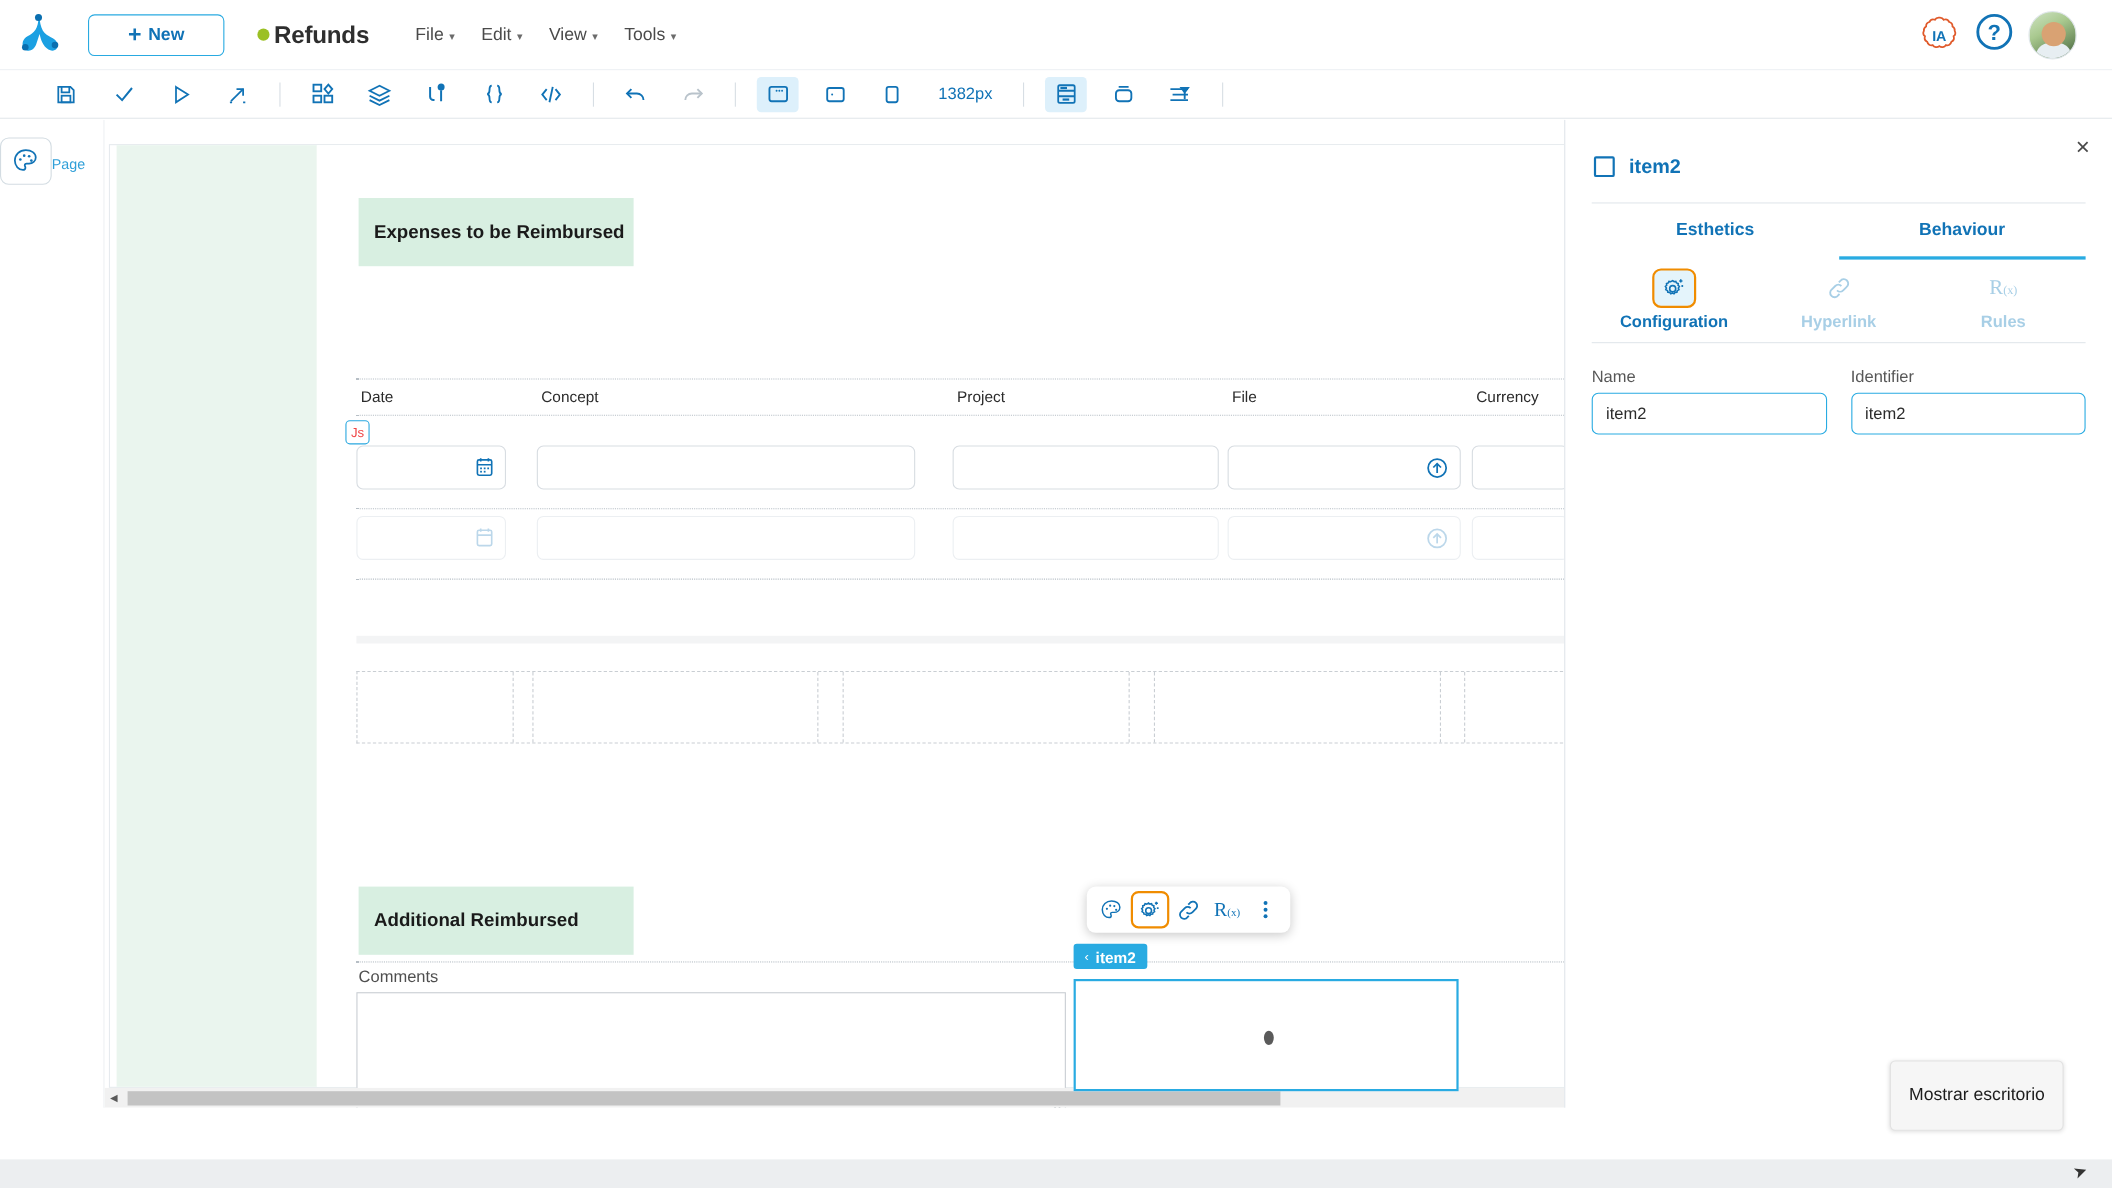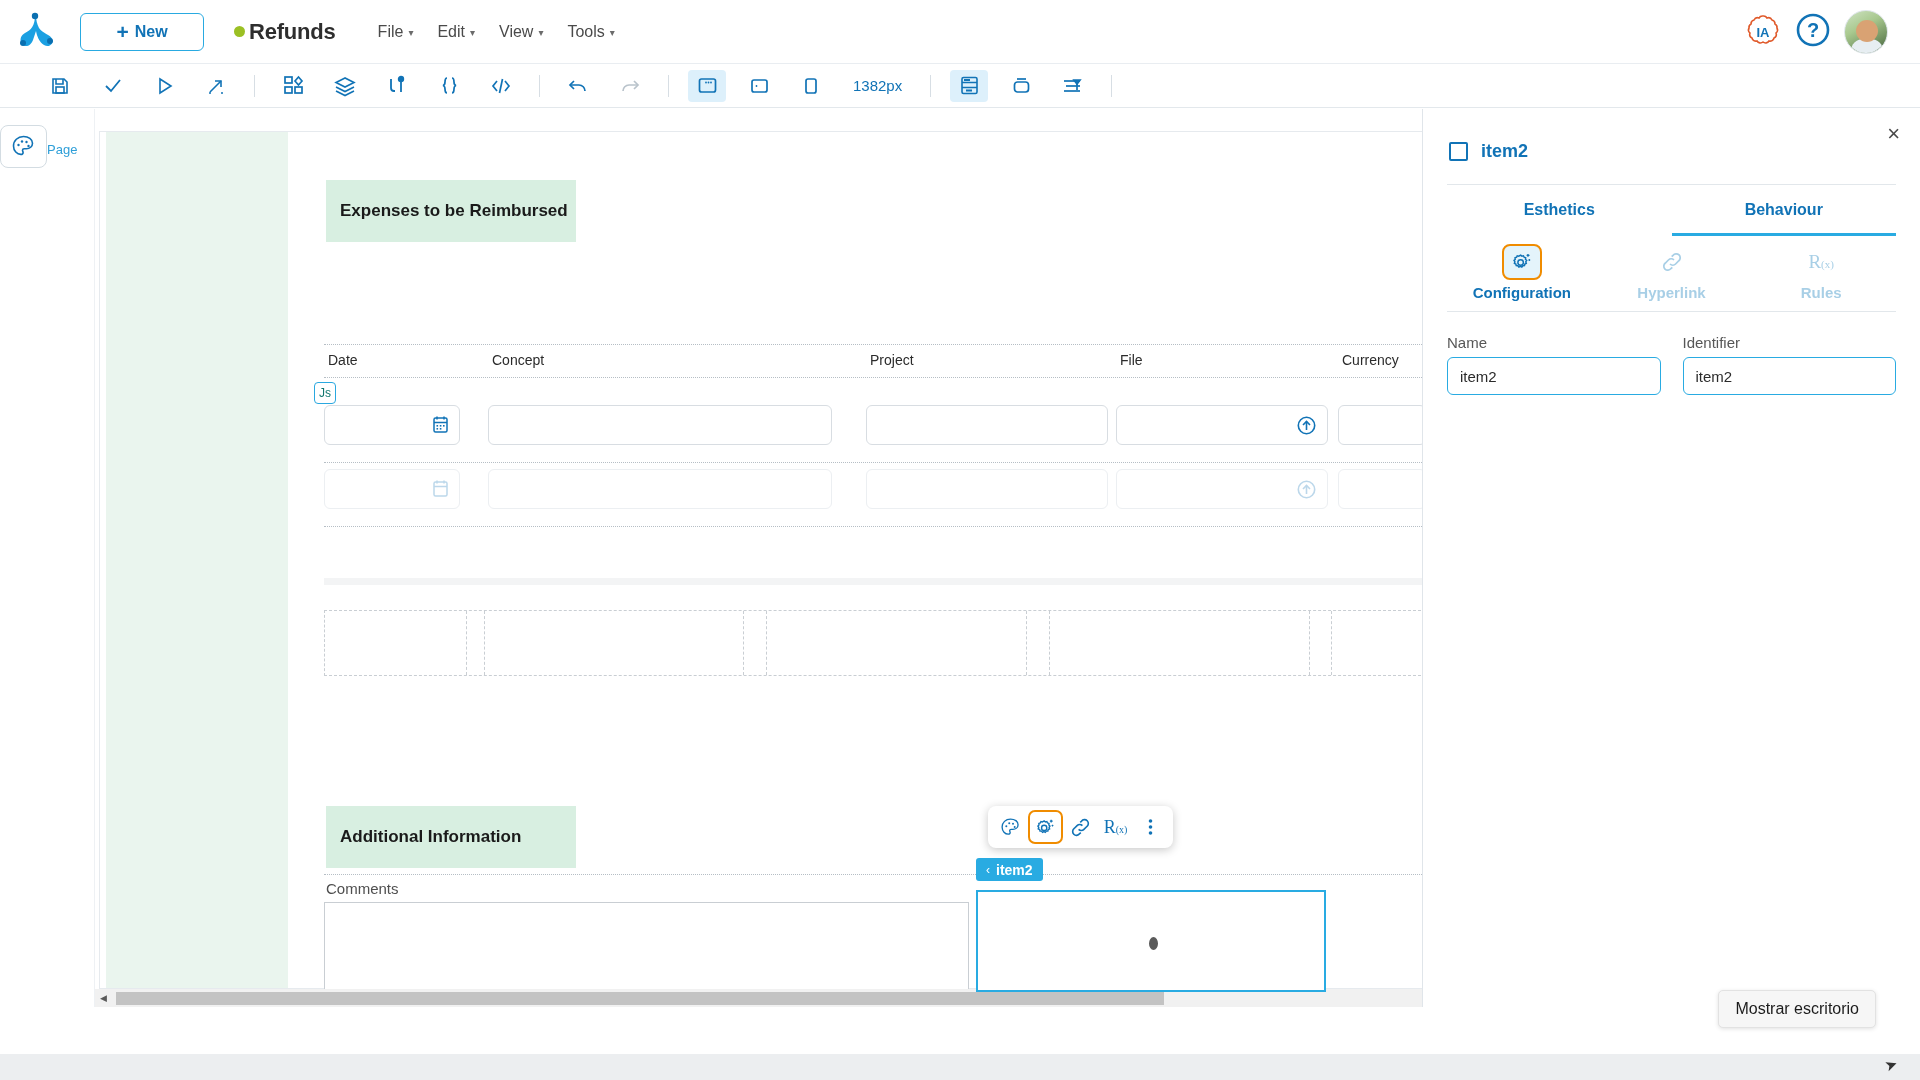--- a/index.html
+++ b/index.html
@@ -103,21 +103,21 @@
     position: absolute; left: 0; height: 26px; font-size: 14px; color: #2b2b2b;
     display: flex; align-items: center; padding-left: 4px;
   }
   .cell-input {
     position: absolute; border: 1px solid #d8dde2; border-radius: 6px; background: #fff;
   }
   .cell-input.ghost { border-color: #eceff2; }
 
   .js-badge {
     position: absolute; width: 22px; height: 22px; border: 1px solid #2aa8e0;
-    border-radius: 4px; background: #fff; color: #0f766e; font-size: 12px;
+    border-radius: 4px; background: #fff; color: #ef4444; font-size: 12px;
     display: flex; align-items: center; justify-content: center; z-index: 6;
   }
 
   
   .float-tb {
     position: absolute; background: #fff; border-radius: 8px;
     box-shadow: 0 2px 10px rgba(0,0,0,0.22); display: flex; align-items:center;
     padding: 4px 5px; gap: 0px; z-index: 20;
   }
   .float-tb .ft-btn {
@@ -190,21 +190,21 @@
   .fld-label { font-size: 15px; color: #575757; margin-bottom: 6px; }
   .fld-input {
     width: 100%; height: 38px; border: 1px solid #29abe2; border-radius: 6px;
     padding: 0 12px; font-size: 15px; color: #2b2b2b; font-family: "Liberation Sans", sans-serif;
     outline: none; background: #fff;
   }
 
   
   .os-tooltip {
     position: absolute; right: 44px; bottom: 52px; background: #f6f6f6;
-    border: 1px solid #e2e2e2; border-radius: 5px; padding: 9px 16px;
+    border: 1px solid #e2e2e2; border-radius: 5px; padding: 22px 16px;
     font-size: 16px; color: #1c1c1c; box-shadow: 0 1px 4px rgba(0,0,0,0.12);
   }
 
   
   .bottom-bar {
     position: absolute; left: 0; bottom: 26px; width: 1920px; height: 44px;
     background: #eeeeee; display: flex; align-items: stretch;
     border-top: 1px solid #dcdcdc;
   }
   .bt-tab {
@@ -491,21 +491,21 @@
         <div style="position:absolute;left:36px;top:478px;width:1102px;height:66px;border:1px dashed #c9ced3;"></div>
         <div style="position:absolute;left:178px;top:479px;height:64px;border-left:1px dashed #c9ced3;"></div>
         <div style="position:absolute;left:196px;top:479px;height:64px;border-left:1px dashed #c9ced3;"></div>
         <div style="position:absolute;left:455px;top:479px;height:64px;border-left:1px dashed #c9ced3;"></div>
         <div style="position:absolute;left:478px;top:479px;height:64px;border-left:1px dashed #c9ced3;"></div>
         <div style="position:absolute;left:738px;top:479px;height:64px;border-left:1px dashed #c9ced3;"></div>
         <div style="position:absolute;left:761px;top:479px;height:64px;border-left:1px dashed #c9ced3;"></div>
         <div style="position:absolute;left:1021px;top:479px;height:64px;border-left:1px dashed #c9ced3;"></div>
         <div style="position:absolute;left:1043px;top:479px;height:64px;border-left:1px dashed #c9ced3;"></div>
 
-        <div class="sect-title-chip" style="left:38px; top:674px; width:250px; height:62px;">Additional Information</div>
+        <div class="sect-title-chip" style="left:38px; top:674px; width:250px; height:62px;">Additional Reimbursed</div>
 
         <div class="dotted-row" style="left:36px; top:742px; width:1102px;"></div>
         <div style="position:absolute;left:38px;top:748px;font-size:15px;color:#4f4f4f;">Comments</div>
         <div style="position:absolute;left:36px;top:770px;width:645px;height:110px;border:1px solid #c9ced3;background:#fff;">
           <svg style="position:absolute;right:2px;bottom:2px;" width="10" height="10" viewBox="0 0 10 10" stroke="#9aa3aa" stroke-width="1">
             <path d="M9 2L2 9M9 6L6 9"></path>
           </svg>
         </div>
 
         <div class="sel-box" style="left:688px; top:758px; width:350px; height:102px;">

